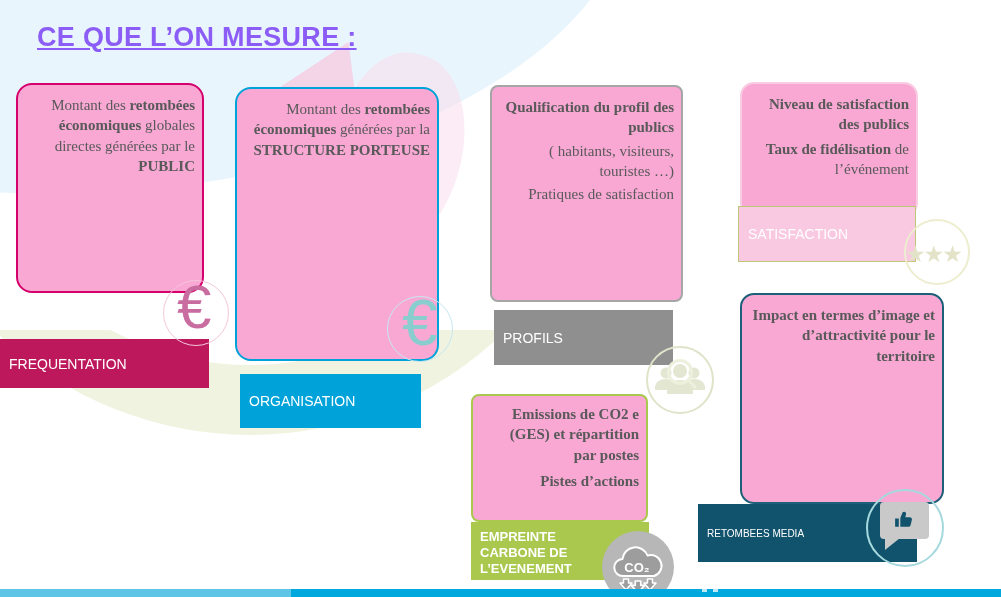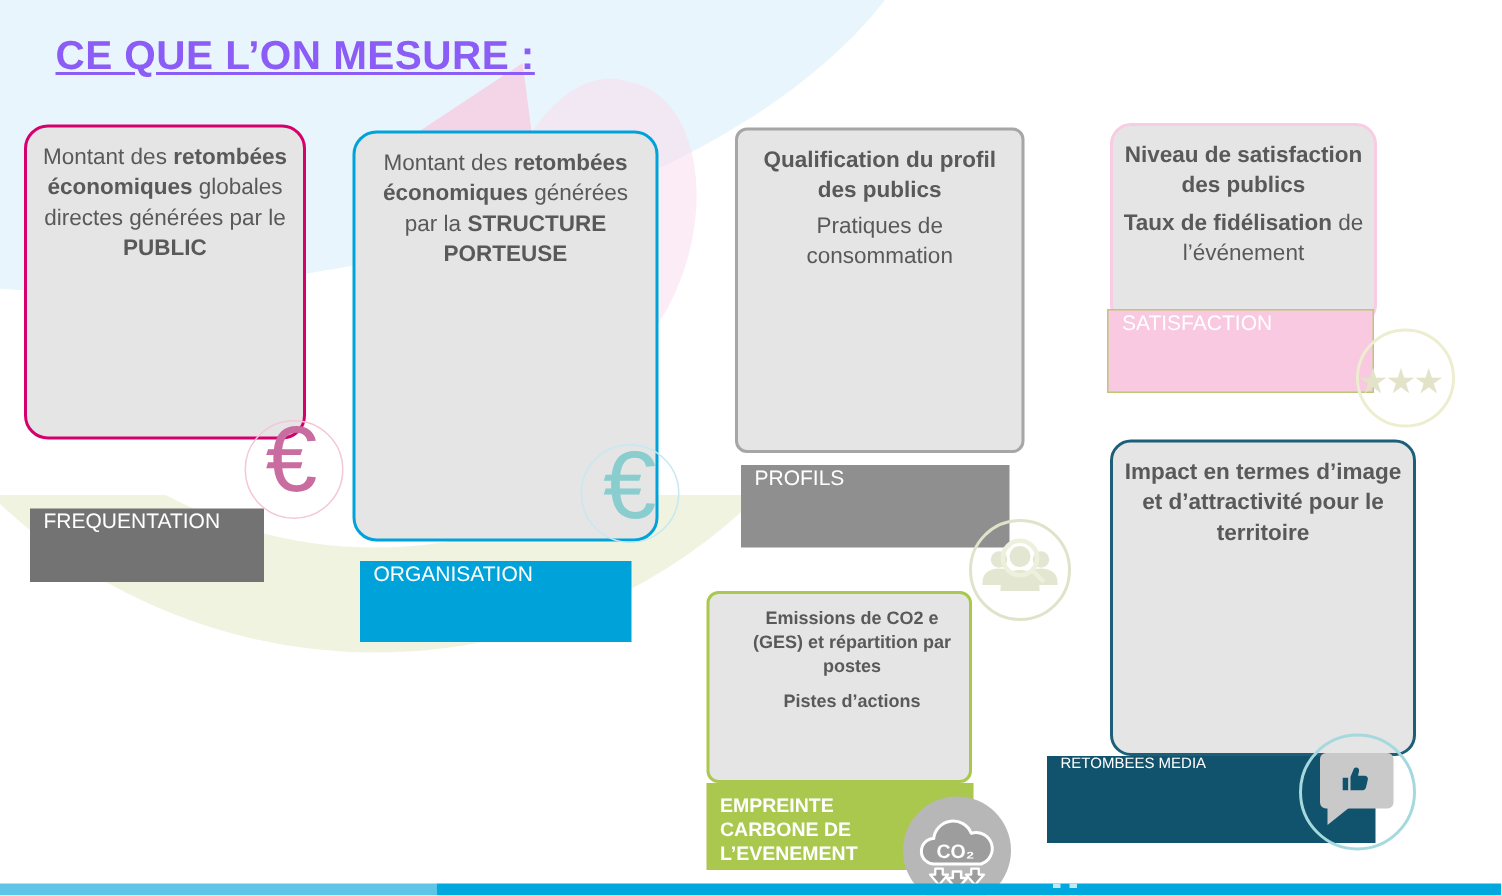--- a/index.html
+++ b/index.html
@@ -31,40 +31,41 @@
   }
   
   .title {
     position:absolute; left:37px; top:22px;
     font-size:27px; font-weight:700; letter-spacing:.3px; color:#8b5cf6;
     z-index:2;
     text-decoration:underline;
   }
   
   .card {
-    position:absolute; background:#e5e5e5; z-index:2;
-    color:#595959; font-size:15px; line-height:1.35; text-align:center;
+    position:absolute; background:#f9a8d4; z-index:2;
+    color:#595959; font-size:15px; line-height:1.35; text-align:right;
     padding:10px 7px 0 7px;
+    font-family:Liberation Serif, serif;
   }
   .card p { margin:0 0 3px 0; }
   .card b, .card .b { font-weight:700; }
   .card1 { left:16px;  top:83px;  width:188px; height:210px; border:2px solid #d6006d; border-radius:16px; }
   .card2 { left:235px; top:87px;  width:204px; height:274px; border:2px solid #00a3d9; border-radius:16px; }
   .card3 { left:490px; top:85px;  width:193px; height:217px; border:2px solid #a6a6a6; border-radius:8px;  }
   .card4 { left:740px; top:82px;  width:178px; height:135px; border:2px solid #f8cce2; border-radius:14px; }
   .card5 { left:740px; top:293px; width:204px; height:211px; border:2px solid #1d5f78; border-radius:14px; }
-  .card6 { left:471px; top:394px; width:177px; height:128px; border:2px solid #a9c84d; border-radius:8px; padding-top:8px; font-size:12px;padding-left:24px; }
+  .card6 { left:471px; top:394px; width:177px; height:128px; border:2px solid #a9c84d; border-radius:8px; padding-top:8px; font-size:15px;padding-left:24px; }
   .card6 p { margin-bottom:6px; }
   .card4 p { margin-bottom:4px; }
   
   .bar {
-    position:absolute; z-index:2; display:flex; align-items:flex-start;
+    position:absolute; z-index:2; display:flex; align-items:center;
     color:#ffffff; font-size:14px; padding-left:9px;
   }
-  .bar1 { left:20px;  top:339px; width:156px; height:49px; background:#737373; }
+  .bar1 { left:0;  top:339px; width:209px; height:49px; background:#be185d; }
   .bar2 { left:240px; top:374px; width:181px; height:54px; background:#00a3d9; }
   .bar3 { left:494px; top:310px; width:179px; height:55px; background:#8f8f8f; }
   .bar4 { left:738px; top:206px; width:178px; height:56px; background:#f9c8e1; border:1px solid #bdc877; }
   .bar5 { left:698px; top:504px; width:219px; height:58px; background:#11536d; font-size:10px; }
   .bar6 { left:471px; top:522px; width:178px; height:58px; background:#a9c84d; align-items:center; padding-top:4px; }
   .bar6 .bar-label { display:block; width:116px; font-weight:700; font-size:13px; line-height:1.25; }
   
   .icon { position:absolute; z-index:3; }
   .ring { position:absolute; left:0; top:0; width:100%; height:100%; border-radius:50%; }
   .euro1 { left:163px; top:280px; width:66px; height:66px; }
@@ -130,21 +131,22 @@
   <div class="bar bar2">
     <span class="bar-label">ORGANISATION</span>
   </div>
   <div class="icon euro2">
     <span class="ring"></span>
     <span class="glyph">€</span>
   </div>
 
   <div class="card card3">
     <p class="b">Qualification du profil des  publics</p>
-    <p>Pratiques de consommation</p>
+    <p>( habitants, visiteurs, touristes …)</p>
+    <p>Pratiques de satisfaction</p>
   </div>
   <div class="bar bar3">
     <span class="bar-label">PROFILS</span>
   </div>
   <div class="icon people">
     <span class="ring"></span>
     <svg viewBox="0 0 68 68">
       <g fill="#e3e6d0">
         <circle cx="20" cy="27" r="5.5"></circle>
         <path d="M9 42c0-6 5-9 11-9s11 3 11 9v2H9z"></path>

